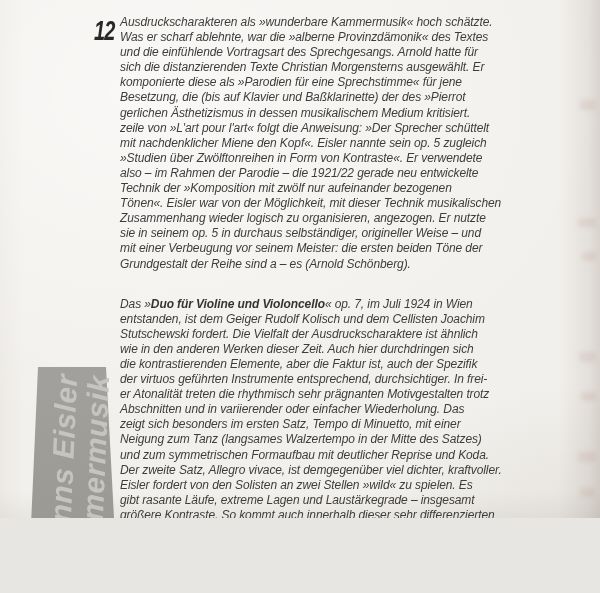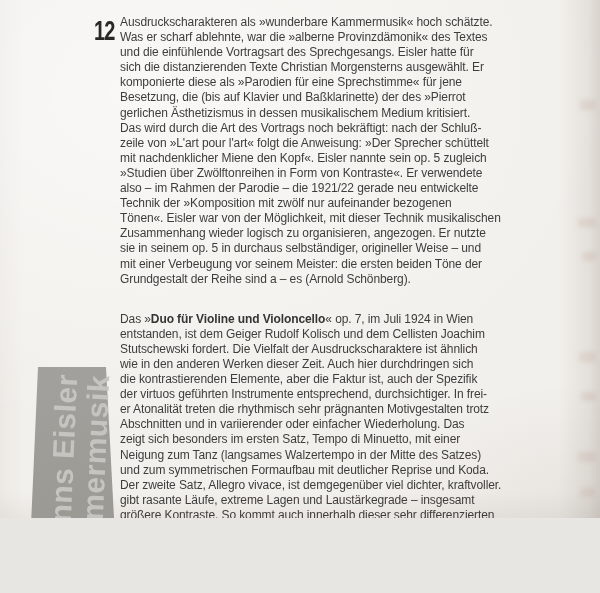--- a/index.html
+++ b/index.html
@@ -12,20 +12,21 @@
   .page {
     position: relative;
     width: 600px; height: 518px;
     background:
       radial-gradient(140% 120% at 25% 18%, rgba(255,255,255,0.55) 0%, rgba(255,255,255,0) 55%),
       radial-gradient(55% 38% at 100% 100%, rgba(120,110,100,0.10) 0%, rgba(120,110,100,0) 70%),
       linear-gradient(0deg, rgba(120,110,100,0.08) 0%, rgba(120,110,100,0) 5%),
       linear-gradient(90deg, #ece9e5 0%, #f2f0ec 4%, #f2f0ec 93%, #e4e0db 98%, #d8d3cd 100%),
       #f0eeea;
     overflow: hidden;
+    font-style: italic;
   }
 
   
   .ghost {
     position: absolute;
     background: rgba(178,136,126,0.16);
     filter: blur(2px);
     border-radius: 2px;
   }
 
@@ -97,26 +98,25 @@
   <div class="vertical-title">
     <div class="vt-line1">Hanns Eisler</div>
     <div class="vt-line2">Kammermusik</div>
   </div>
 
   <div class="text-column">
 
     <div class="paragraph paragraph-1">
         <div class="text-line">Ausdruckscharakteren als »wunderbare Kammermusik« hoch schätzte.</div>
         <div class="text-line">Was er scharf ablehnte, war die »alberne Provinzdämonik« des Textes</div>
-        <div class="text-line">und die einfühlende Vortragsart des Sprechgesangs. Eisler hatte für</div>
+        <div class="text-line">und die einfühlende Vortragsart des Sprechgesangs. Arnold hatte für</div>
         <div class="text-line">sich die distanzierenden Texte Christian Morgensterns ausgewählt. Er</div>
         <div class="text-line">komponierte diese als »Parodien für eine Sprechstimme« für jene</div>
         <div class="text-line">Besetzung, die (bis auf Klavier und Baßklarinette) der des »Pierrot</div>
         <div class="text-line">gerlichen Ästhetizismus in dessen musikalischem Medium kritisiert.</div>
-        <div class="text-line">Das wird durch die Art des Vortrags noch bekräftigt: nach der Schluß-</div>
         <div class="text-line">zeile von »L'art pour l'art« folgt die Anweisung: »Der Sprecher schüttelt</div>
         <div class="text-line">mit nachdenklicher Miene den Kopf«. Eisler nannte sein op. 5 zugleich</div>
         <div class="text-line">»Studien über Zwölftonreihen in Form von Kontraste«. Er verwendete</div>
         <div class="text-line">also – im Rahmen der Parodie – die 1921/22 gerade neu entwickelte</div>
         <div class="text-line">Technik der »Komposition mit zwölf nur aufeinander bezogenen</div>
         <div class="text-line">Tönen«. Eisler war von der Möglichkeit, mit dieser Technik musikalischen</div>
         <div class="text-line">Zusammenhang wieder logisch zu organisieren, angezogen. Er nutzte</div>
         <div class="text-line">sie in seinem op. 5 in durchaus selbständiger, origineller Weise – und</div>
         <div class="text-line">mit einer Verbeugung vor seinem Meister: die ersten beiden Töne der</div>
         <div class="text-line">Grundgestalt der Reihe sind a – es (Arnold Schönberg).</div>
@@ -131,19 +131,20 @@
           <div class="text-line">Stutschewski fordert. Die Vielfalt der Ausdruckscharaktere ist ähnlich</div>
           <div class="text-line">wie in den anderen Werken dieser Zeit. Auch hier durchdringen sich</div>
           <div class="text-line">die kontrastierenden Elemente, aber die Faktur ist, auch der Spezifik</div>
           <div class="text-line">der virtuos geführten Instrumente entsprechend, durchsichtiger. In frei-</div>
           <div class="text-line">er Atonalität treten die rhythmisch sehr prägnanten Motivgestalten trotz</div>
           <div class="text-line">Abschnitten und in variierender oder einfacher Wiederholung. Das</div>
           <div class="text-line">zeigt sich besonders im ersten Satz, Tempo di Minuetto, mit einer</div>
           <div class="text-line">Neigung zum Tanz (langsames Walzertempo in der Mitte des Satzes)</div>
           <div class="text-line">und zum symmetrischen Formaufbau mit deutlicher Reprise und Koda.</div>
           <div class="text-line">Der zweite Satz, Allegro vivace, ist demgegenüber viel dichter, kraftvoller.</div>
+          <div class="text-line">Eisler fordert von den Solisten an zwei Stellen »wild« zu spielen. Es</div>
           <div class="text-line">gibt rasante Läufe, extreme Lagen und Laustärkegrade – insgesamt</div>
           <div class="text-line">größere Kontraste. So kommt auch innerhalb dieser sehr differenzierten</div>
         </div>
     </div>
 
   </div>
 </div>
 
 </body></html>

